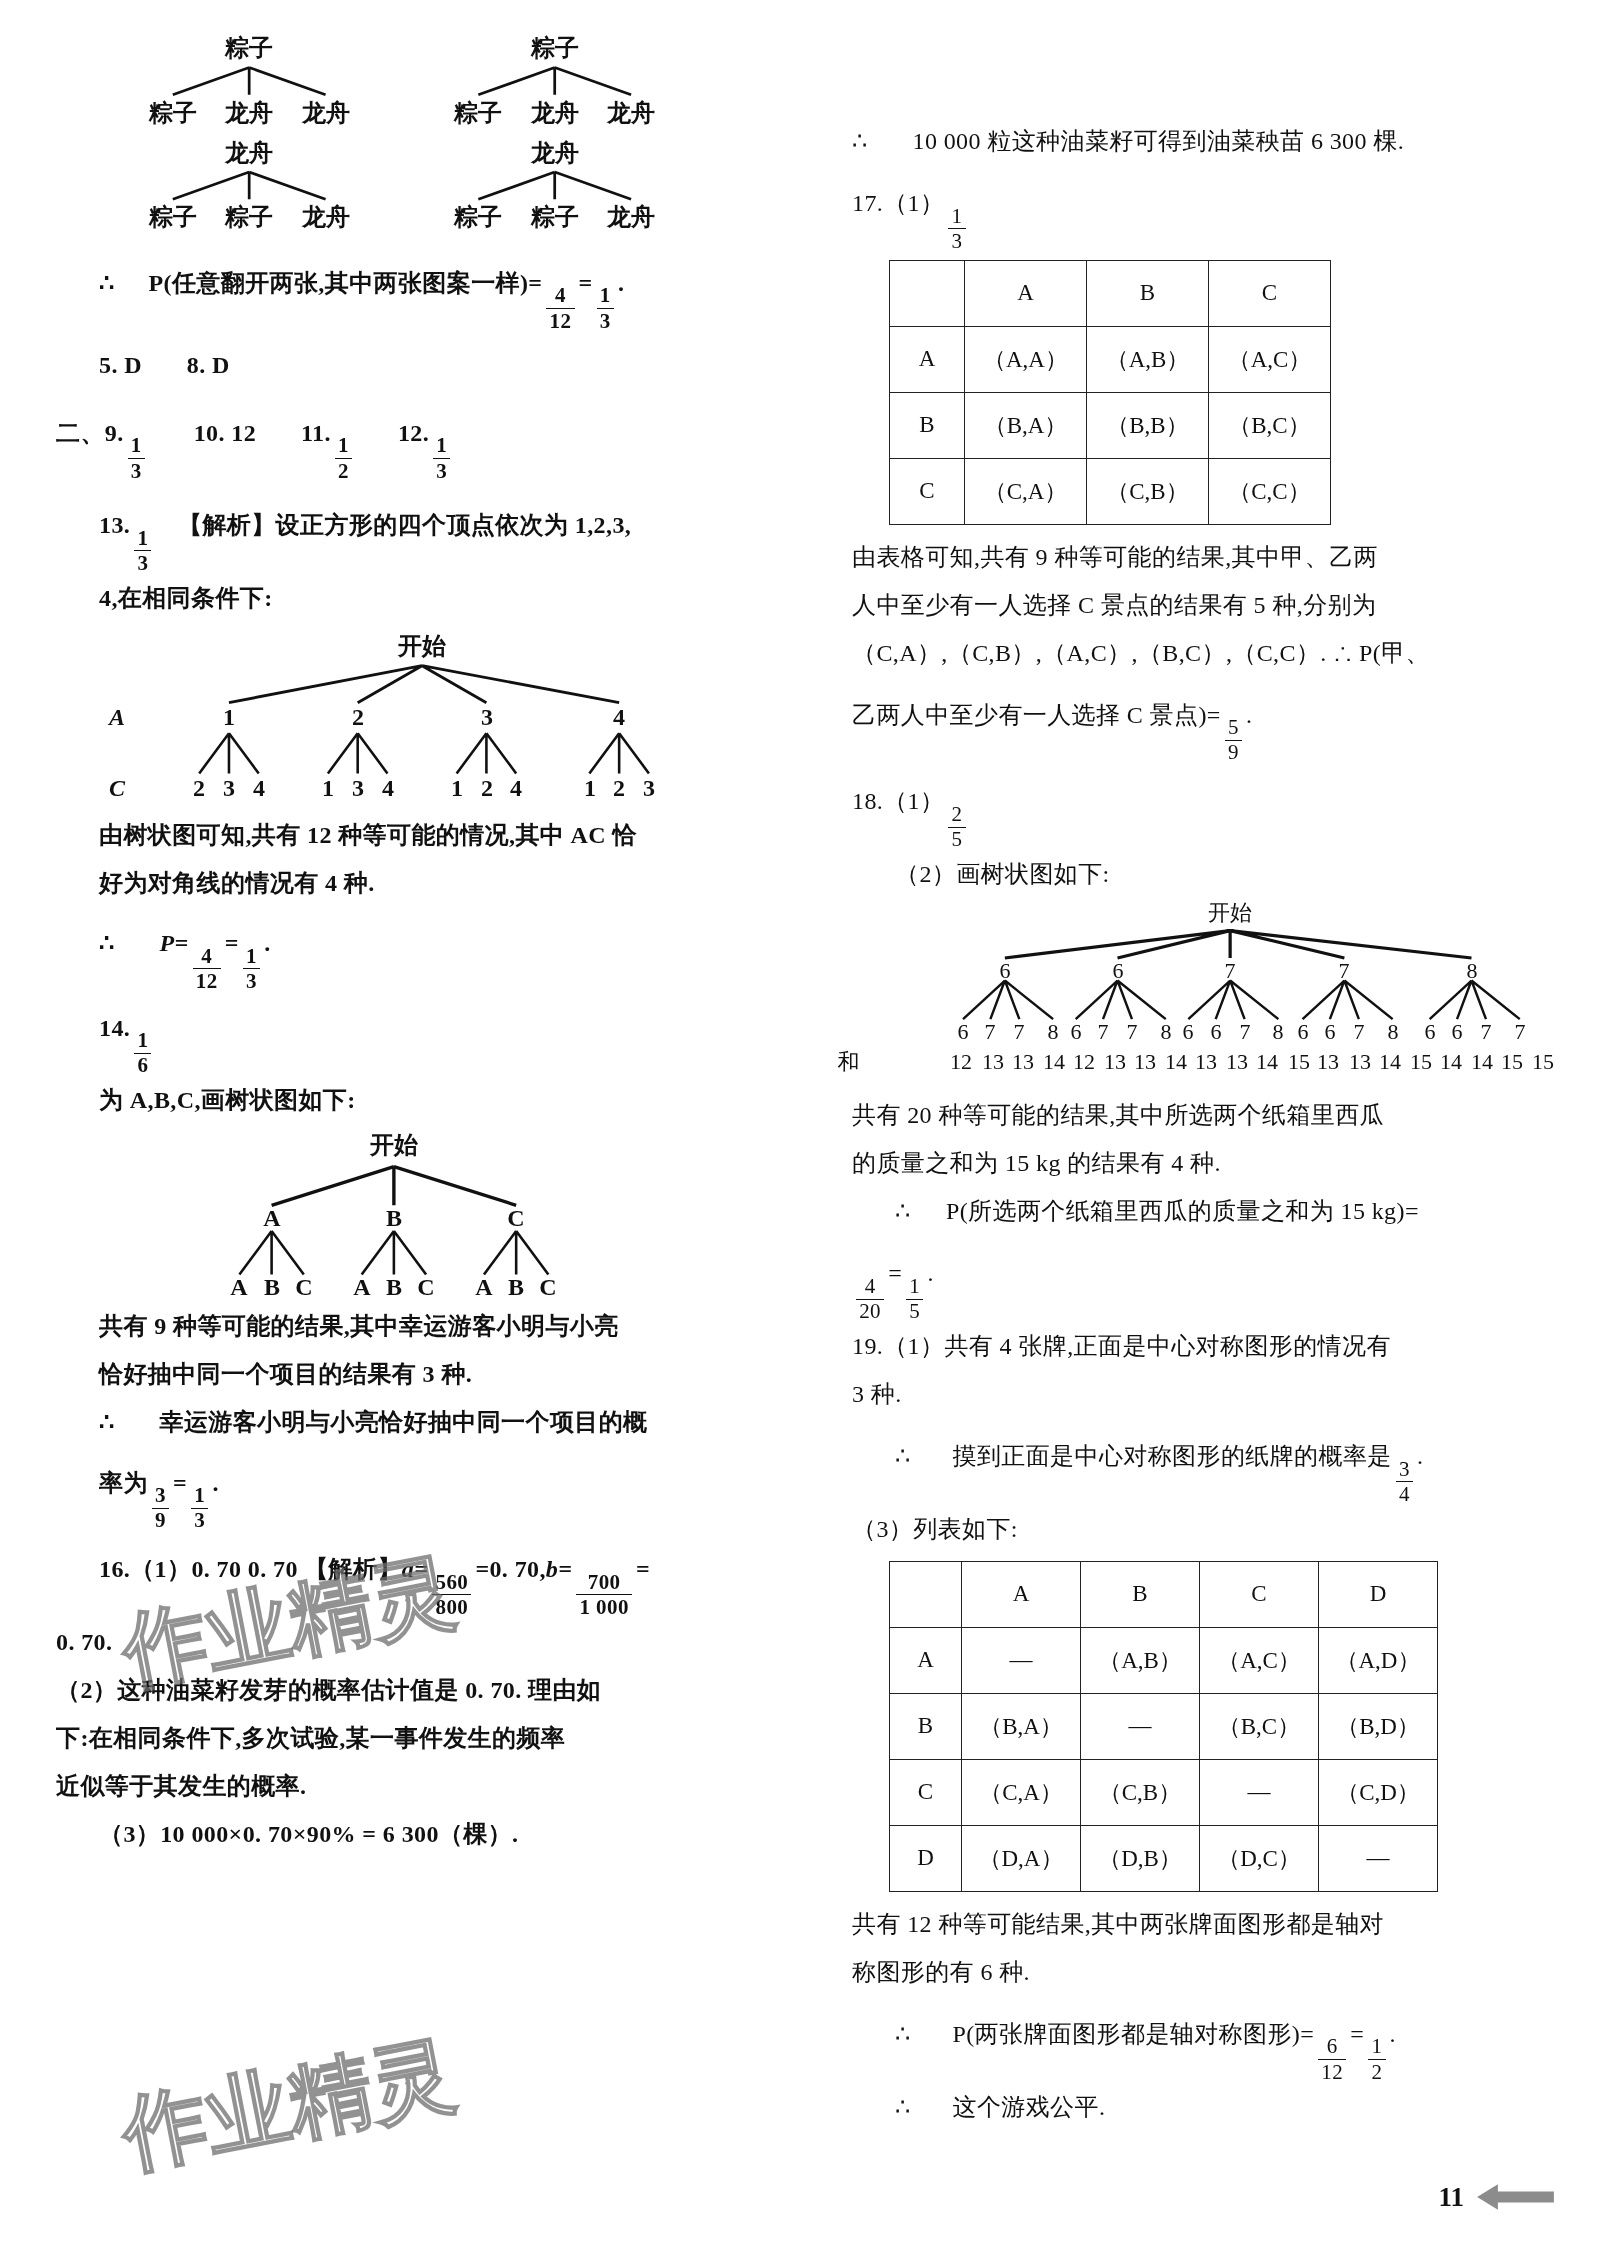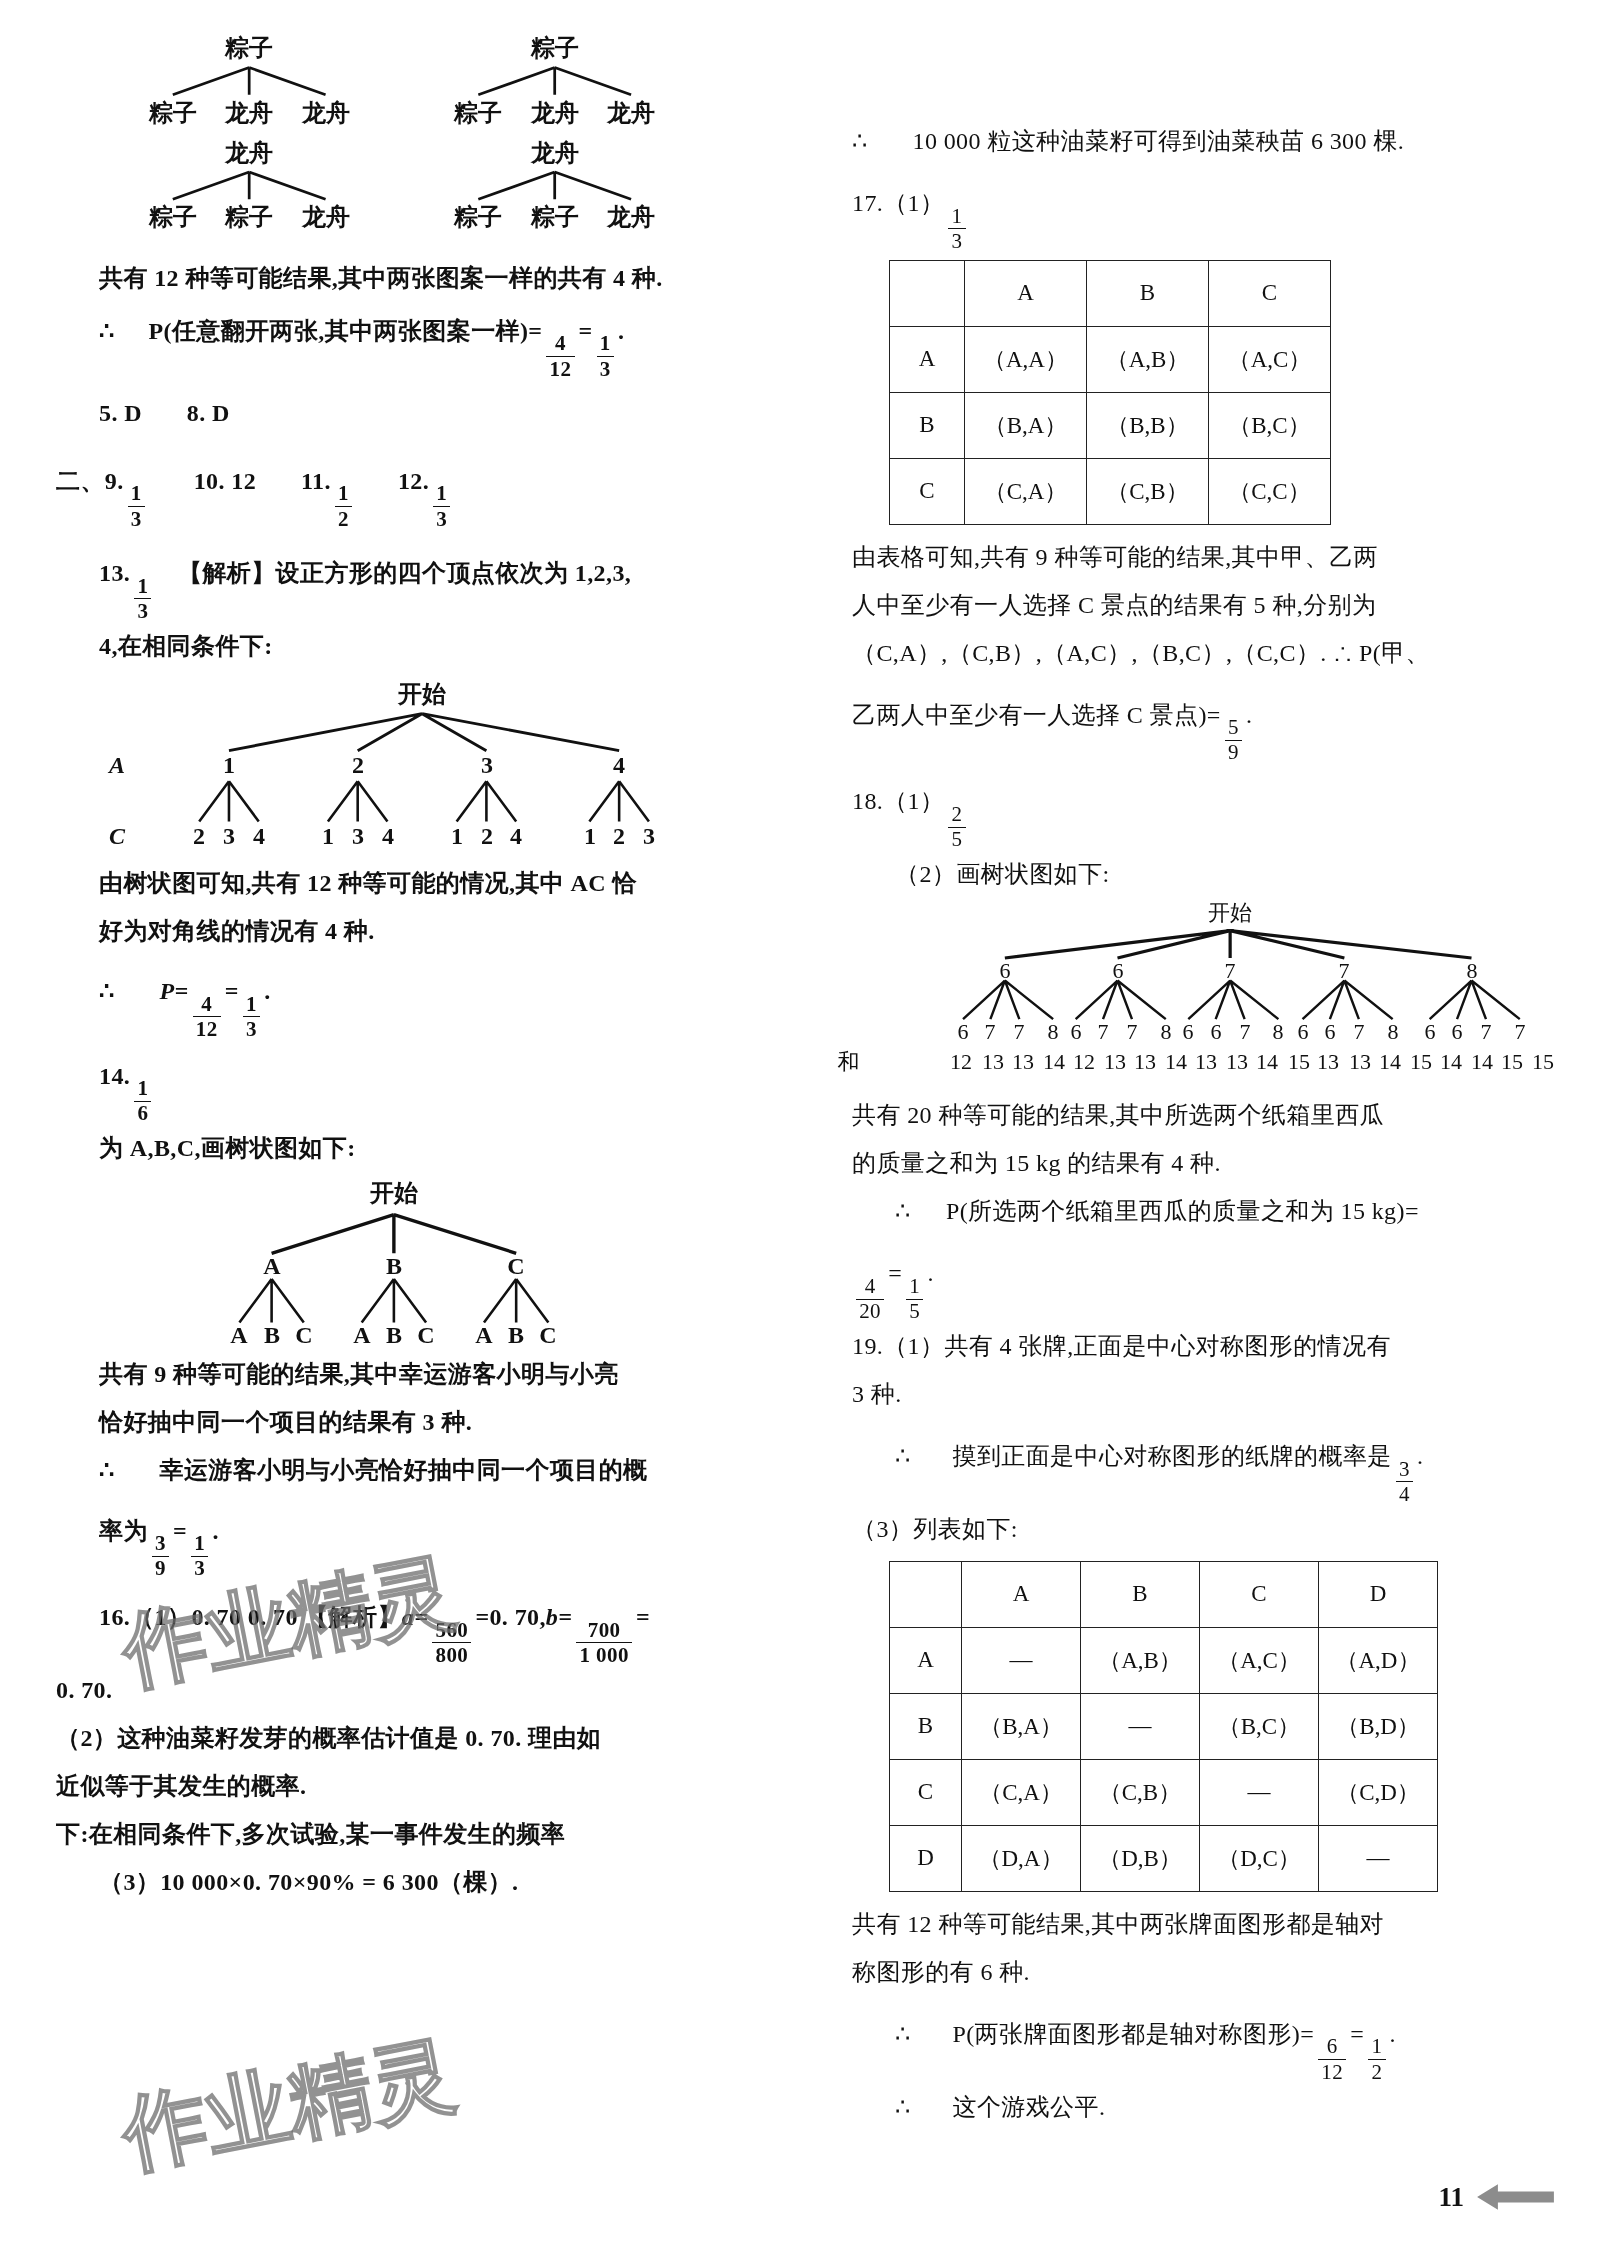--- a/index.html
+++ b/index.html
@@ -133,21 +133,20 @@
       <div class="tree-label" style="left:117px;top:164px;">粽子</div>
       <div class="tree-label" style="left:193px;top:164px;">粽子</div>
       <div class="tree-label" style="left:270px;top:164px;">龙舟</div>
 
       <div class="tree-label" style="left:499px;top:100px;">龙舟</div>
       <div class="tree-label" style="left:422px;top:164px;">粽子</div>
       <div class="tree-label" style="left:499px;top:164px;">粽子</div>
       <div class="tree-label" style="left:575px;top:164px;">龙舟</div>
     </div>
 
-    <div class="line indent">共有 12 种等可能结果,其中两张图案一样的共有 4 种.</div>
 
     <div class="line indent" style="line-height:58px;">
       <span>∴</span>
       <span style="display:inline-block;width:21px;"></span>
       <span>P(任意翻开两张,其中两张图案一样)=</span><span class="frac">
             <span class="num">4</span>
             <span class="den">12</span>
           </span><span>=</span><span class="frac">
             <span class="num">1</span>
             <span class="den">3</span>
@@ -293,22 +292,22 @@
       <span>16.（1）0. 70    0. 70    【解析】</span><span class="mi">a=</span><span class="frac">
             <span class="num">560</span>
             <span class="den">800</span>
           </span><span>=0. 70,</span><span class="mi">b=</span><span class="frac">
             <span class="num">700</span>
             <span class="den">1 000</span>
           </span><span>=</span>
     </div>
     <div class="line">0. 70.</div>
     <div class="line">（2）这种油菜籽发芽的概率估计值是 0. 70. 理由如</div>
+    <div class="line">下:在相同条件下,多次试验,某一事件发生的频率</div>
     <div class="line">近似等于其发生的概率.</div>
-    <div class="line">下:在相同条件下,多次试验,某一事件发生的频率</div>
     <div class="line indent">（3）10 000×0. 70×90% = 6 300（棵）.</div>
 
   </div>
 
   <div class="col col-right">
 
     <div class="line" style="margin-top:69px;">
       <span>∴</span>
       <span style="display:inline-block;width:32px;"></span>
       <span>10 000 粒这种油菜籽可得到油菜秧苗 6 300 棵.</span>

